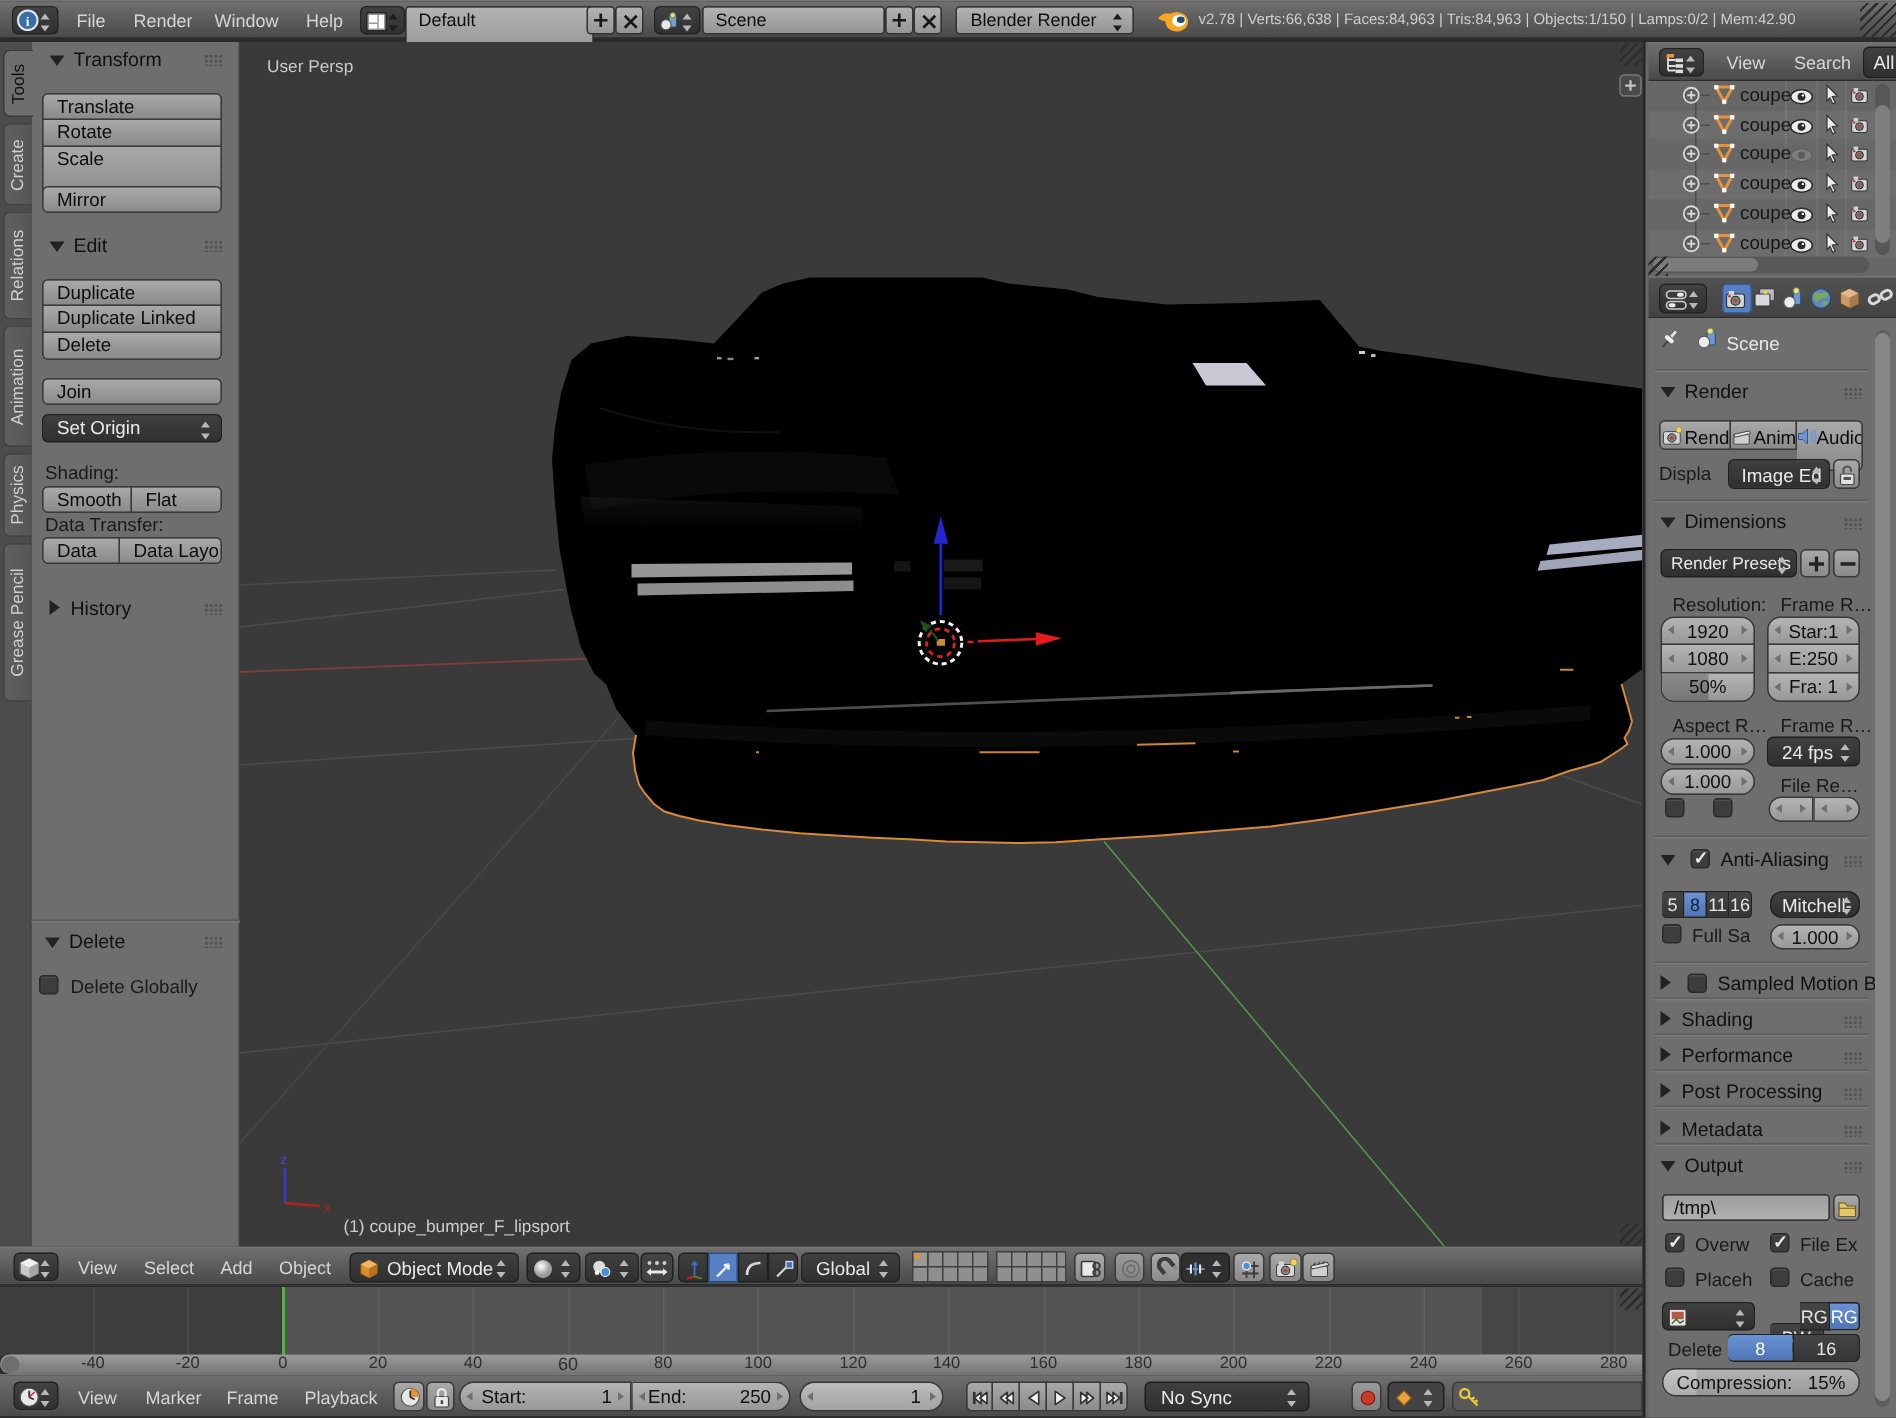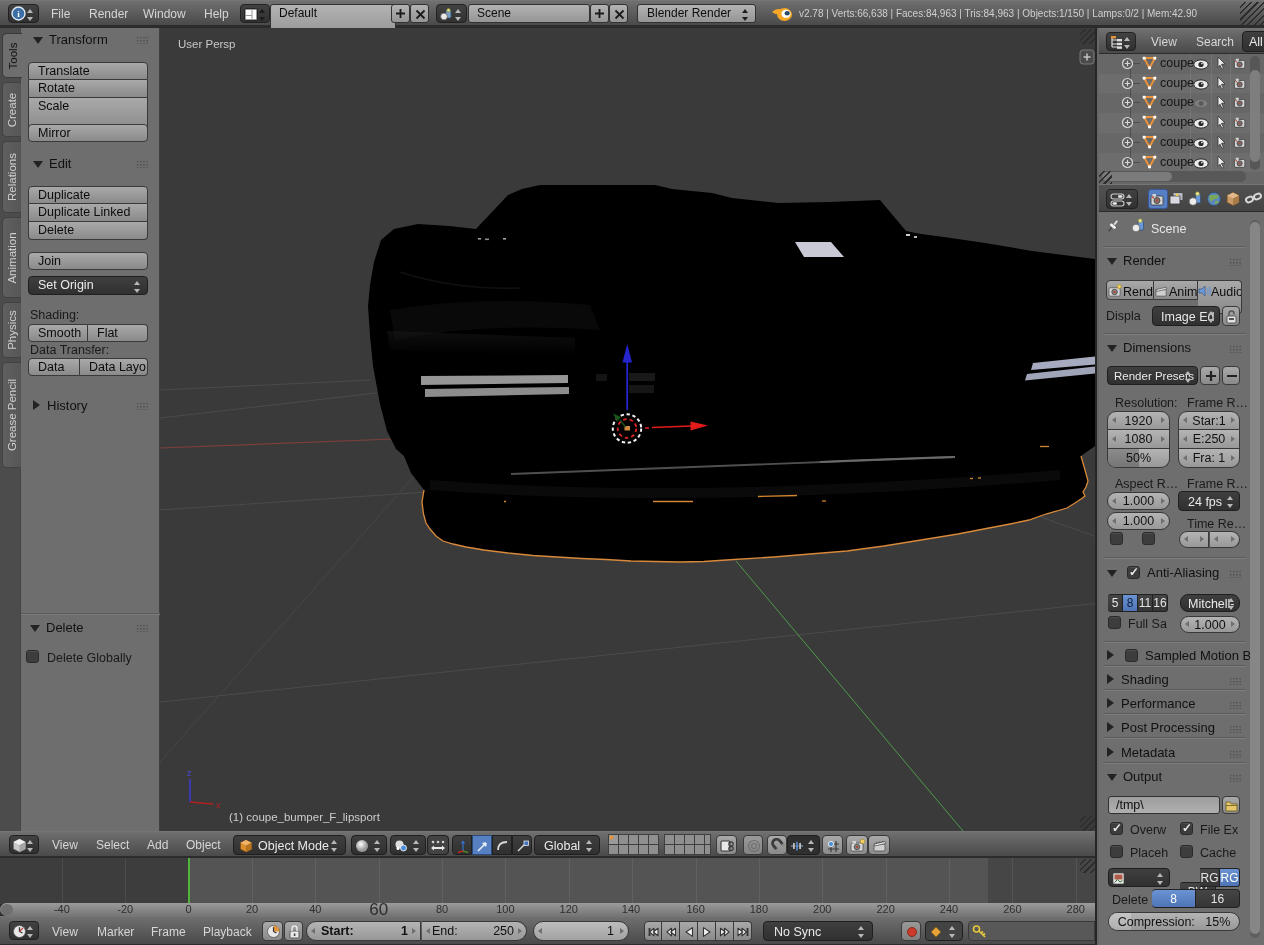--- a/index.html
+++ b/index.html
@@ -468,21 +468,21 @@
     <div class="grip" style="right:0;top:1px;width:15px;height:14px;"></div>
   </div>
   <div id="ruler" class="abs" style="left:0;top:903px;width:1095px;height:13px;background:linear-gradient(180deg,#9b9b9b,#757575);border-radius:7px 0 0 7px;">
     <div class="abs" style="left:1px;top:1px;width:12px;height:11px;border-radius:50%;background:#6f6f6f;"></div>
     <div id="rulnums">
         <div class="abs" style="left:41.9px;top:0;width:40px;height:13px;line-height:13px;text-align:center;color:#2e2e2e;font-size:11px;">-40</div>
         <div class="abs" style="left:105.2px;top:0;width:40px;height:13px;line-height:13px;text-align:center;color:#2e2e2e;font-size:11px;">-20</div>
         <div class="abs" style="left:168.6px;top:0;width:40px;height:13px;line-height:13px;text-align:center;color:#2e2e2e;font-size:11px;">0</div>
         <div class="abs" style="left:232.0px;top:0;width:40px;height:13px;line-height:13px;text-align:center;color:#2e2e2e;font-size:11px;">20</div>
         <div class="abs" style="left:295.3px;top:0;width:40px;height:13px;line-height:13px;text-align:center;color:#2e2e2e;font-size:11px;">40</div>
-        <div class="abs" style="left:358.7px;top:0;width:40px;height:13px;line-height:13px;text-align:center;color:#2e2e2e;font-size:17px;">60</div>
+        <div class="abs" style="left:358.7px;top:0;width:40px;height:13px;line-height:13px;text-align:center;color:#2e2e2e;font-size:12px;">60</div>
         <div class="abs" style="left:422.1px;top:0;width:40px;height:13px;line-height:13px;text-align:center;color:#2e2e2e;font-size:11px;">80</div>
         <div class="abs" style="left:485.4px;top:0;width:40px;height:13px;line-height:13px;text-align:center;color:#2e2e2e;font-size:11px;">100</div>
         <div class="abs" style="left:548.8px;top:0;width:40px;height:13px;line-height:13px;text-align:center;color:#2e2e2e;font-size:11px;">120</div>
         <div class="abs" style="left:611px;top:0;width:40px;height:13px;line-height:13px;text-align:center;color:#2e2e2e;font-size:11px;">140</div>
         <div class="abs" style="left:675.6px;top:0;width:40px;height:13px;line-height:13px;text-align:center;color:#2e2e2e;font-size:11px;">160</div>
         <div class="abs" style="left:738.9px;top:0;width:40px;height:13px;line-height:13px;text-align:center;color:#2e2e2e;font-size:11px;">180</div>
         <div class="abs" style="left:802.3px;top:0;width:40px;height:13px;line-height:13px;text-align:center;color:#2e2e2e;font-size:11px;">200</div>
         <div class="abs" style="left:865.7px;top:0;width:40px;height:13px;line-height:13px;text-align:center;color:#2e2e2e;font-size:11px;">220</div>
         <div class="abs" style="left:929.0px;top:0;width:40px;height:13px;line-height:13px;text-align:center;color:#2e2e2e;font-size:11px;">240</div>
         <div class="abs" style="left:992.4px;top:0;width:40px;height:13px;line-height:13px;text-align:center;color:#2e2e2e;font-size:11px;">260</div>
@@ -509,21 +509,21 @@
         <path d="M7.5 7.5 L7.5 3.2 M7.5 7.5 L10.5 9" stroke="#333" stroke-width="1.2"></path>
       </svg>
     </div>
     <div class="btn" style="left:284px;top:4px;width:19px;height:20px;padding:0;">
       <svg width="13" height="14" style="position:absolute;left:2.5px;top:3px;" viewBox="0 0 13 14">
         <rect x="2" y="6" width="9" height="7" rx="1" fill="#e8e8e8" stroke="#444" stroke-width="0.8"></rect>
         <path d="M4 6 L4 3.5 A2.5 2.5 0 0 1 9 3.5 L9 6" fill="none" stroke="#e8e8e8" stroke-width="1.5"></path>
         <rect x="5.8" y="8.5" width="1.6" height="2.5" fill="#444"></rect>
       </svg>
     </div>
-    <div class="pill" style="left:306px;top:4px;width:115px;height:20px;border-radius:10px 0 0 10px;line-height:19px;font-weight:bold;">
+    <div class="pill" style="left:306px;top:4px;width:115px;height:20px;border-radius:10px 0 0 10px;line-height:19px;">
       <span class="la"></span>
         <span class="ra"></span>
       <span style="position:absolute;left:14px;">Start:</span>
       <span style="position:absolute;right:12px;">1</span>
     </div>
     <div class="pill" style="left:422px;top:4px;width:105px;height:20px;border-radius:0 10px 10px 0;line-height:19px;border-left:none;">
       <span class="la"></span>
         <span class="ra"></span>
       <span style="position:absolute;left:10px;">End:</span>
       <span style="position:absolute;right:12px;">250</span>
@@ -940,21 +940,21 @@
       <div class="pill" style="left:79px;top:218px;width:62px;height:19px;border-radius:0;border-top:none;line-height:18px;"><span class="la"></span><span class="ra"></span>E:250</div>
       <div class="pill" style="left:79px;top:237px;width:62px;height:19px;border-radius:0 0 9px 9px;border-top:none;line-height:18px;"><span class="la"></span><span class="ra"></span>Fra: 1</div>
       <span class="lbl" style="left:16px;top:265px;">Aspect R…</span>
       <span class="lbl" style="left:88px;top:265px;">Frame R…</span>
       <div class="pill" style="left:8px;top:280px;width:63px;height:18px;border-radius:9px;line-height:17px;"><span class="la"></span><span class="ra"></span>1.000</div>
       <div class="pill" style="left:8px;top:300px;width:63px;height:18px;border-radius:9px;line-height:17px;"><span class="la"></span><span class="ra"></span>1.000</div>
       <div class="dkbtn" style="left:79px;top:279px;width:62px;height:20px;">
         <span style="position:absolute;left:9px;top:3px;">24 fps</span>
         <span class="updn" style="right:4px;top:4px;height:12px;"></span>
       </div>
-      <span class="lbl" style="left:88px;top:305px;">Time Re…</span>
+      <span class="lbl" style="left:88px;top:305px;">File Re…</span>
       <div class="pill" style="left:80px;top:319px;width:30px;height:17px;border-radius:9px 0 0 9px;">
           <span class="la"></span>
           <span class="ra"></span>
         </div>
       <div class="pill" style="left:110px;top:319px;width:31px;height:17px;border-radius:0 9px 9px 0;border-left:1px solid #555;">
           <span class="la"></span>
           <span class="ra"></span>
         </div>
       <div class="chk" style="left:11px;top:320px;"></div>
       <div class="chk" style="left:43px;top:320px;"></div>

